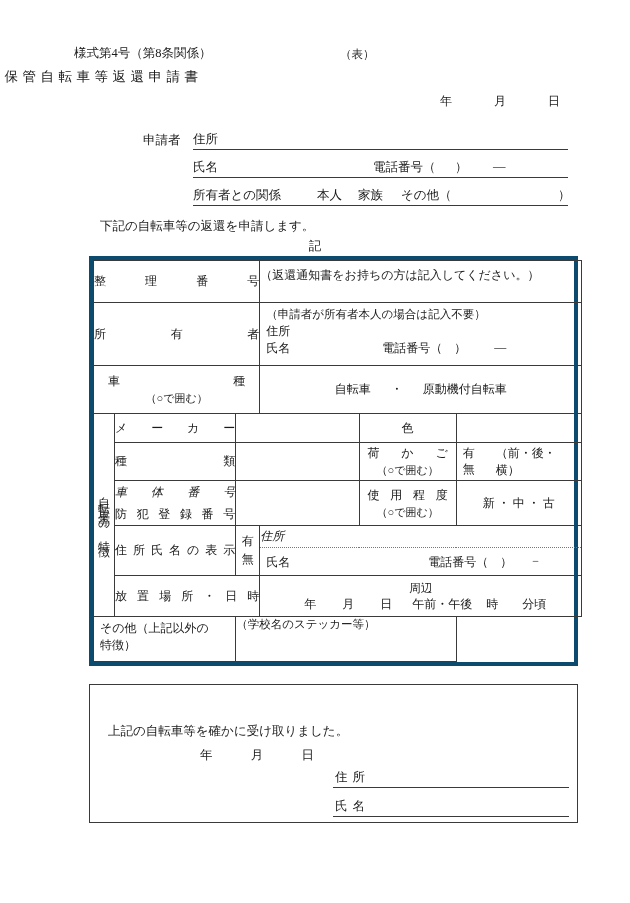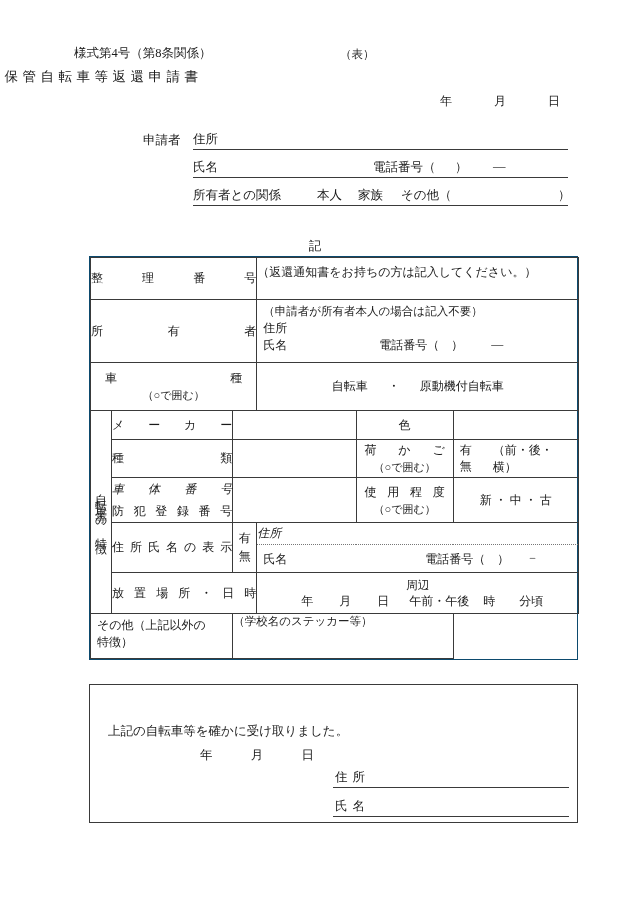--- a/index.html
+++ b/index.html
@@ -75,21 +75,21 @@
     width: 630px;
     text-align: center;
     font-size: 12.5px;
   }
 
   
   .main-table {
     left: 89px; top: 256px;
     width: 489px;
     border-collapse: collapse;
-    border: 1px solid #0c4a6e;
+    border: 4px solid #0c4a6e;
     box-sizing: border-box;
   }
   .main-table table {
     border-collapse: collapse;
     width: 489px;
     table-layout: fixed;
   }
   .main-table td {
     border: 1px solid #3a3a3a;
     font-size: 12px;
@@ -220,20 +220,21 @@
   <div class="field-row f-rel">
     <div class="f-inner">
       <span style="left:0">所有者との関係</span>
       <span style="left:124px">本人</span>
       <span style="left:165px">家族</span>
       <span style="left:208px">その他（</span>
       <span style="left:365px">）</span>
     </div>
   </div>
 
+  <div class="abs intro-line">下記の自転車等の返還を申請します。</div>
   <div class="abs ki-label">記</div>
 
   <div class="abs main-table">
     <table>
       <colgroup>
         <col style="width:21px">
         <col style="width:121px">
         <col style="width:24px">
         <col style="width:99px">
         <col style="width:97px">

